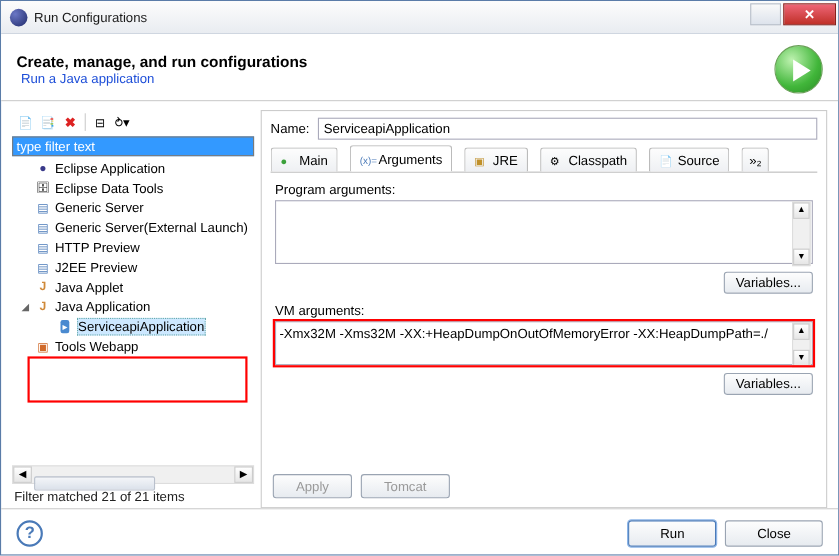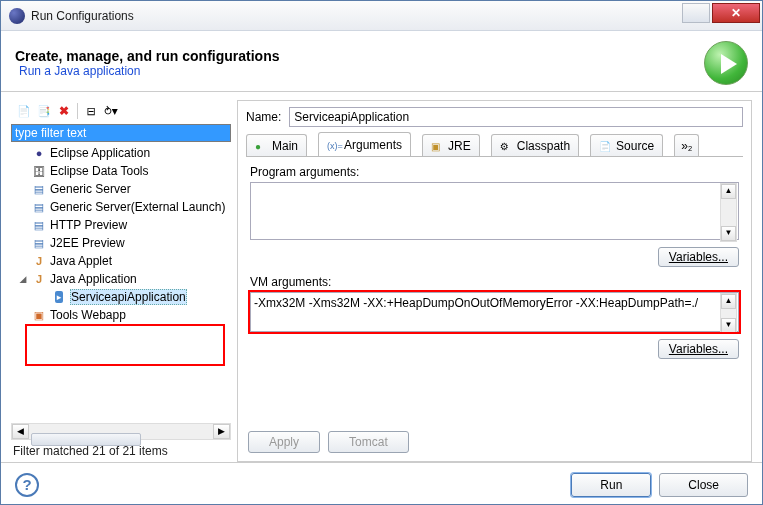--- a/index.html
+++ b/index.html
@@ -50,21 +50,21 @@
 .namerow input { flex: 1; border: 1px solid #aab; padding: 2px 4px; }
 .tabs { display: flex; align-items: flex-end; border-bottom: 1px solid #bbb; height: 24px; gap: 12px; }
 .tab { display: flex; align-items: center; gap: 3px; padding: 3px 8px; border: 1px solid #bbb; border-bottom: none; background: linear-gradient(#fdfdfd,#eef0f3); border-radius: 3px 3px 0 0; margin-right: -1px; height: 22px; }
 .tab.active { background: #fff; height: 24px; position: relative; z-index: 1; }
 .tabic { width: 14px; height: 14px; }
 .tabbody { flex: 1; padding: 8px 4px 4px 4px; position: relative; }
 .lbl { margin-bottom: 3px; display: block; }
 .ta { width: 100%; height: 58px; border: 1px solid #aab; resize: none; padding: 3px; font-family: inherit; }
 .vmwrap { position: relative; }
 .redbox2 { position: absolute; border: 2px solid #f00; left: -2px; top: -2px; right: -2px; height: 44px; pointer-events: none; }
-.vbtn { float: right; margin-top: 4px; padding: 2px 10px; background: linear-gradient(#fdfdfd,#e7ebf0); border: 1px solid #9aa4b2; border-radius: 3px; text-decoration: underline; }
+.vbtn { float: right; margin-top: 4px; padding: 2px 10px; background: linear-gradient(#fdfdfd,#e7ebf0); border: 1px solid #9aa4b2; border-radius: 3px; }
 .btnrow { display: flex; justify-content: flex-start; gap: 8px; padding: 6px 2px 2px 2px; }
 .btn { padding: 3px 20px; background: linear-gradient(#fdfdfd,#e7ebf0); border: 1px solid #9aa4b2; border-radius: 3px; }
 .btn.dis { color: #999; }
 .vscroll-mini { position: absolute; right: 2px; width: 17px; background: #f0f0f0; border: 1px solid #ddd; display: flex; flex-direction: column; }
 .vscroll-mini .ar { height: 15px; background: linear-gradient(#fff,#e6e6e6); border: 1px solid #ccc; text-align: center; font-size: 8px; line-height: 12px; }
 .vscroll-mini .trk { flex: 1; }
 
 
 .footer { display: flex; align-items: center; padding: 10px 14px; border-top: 1px solid #ccc; }
 .help { width: 24px; height: 24px; border: 2px solid #4a7ab8; border-radius: 50%; color: #4a7ab8; text-align: center; line-height: 20px; font-weight: bold; font-size: 15px; }

